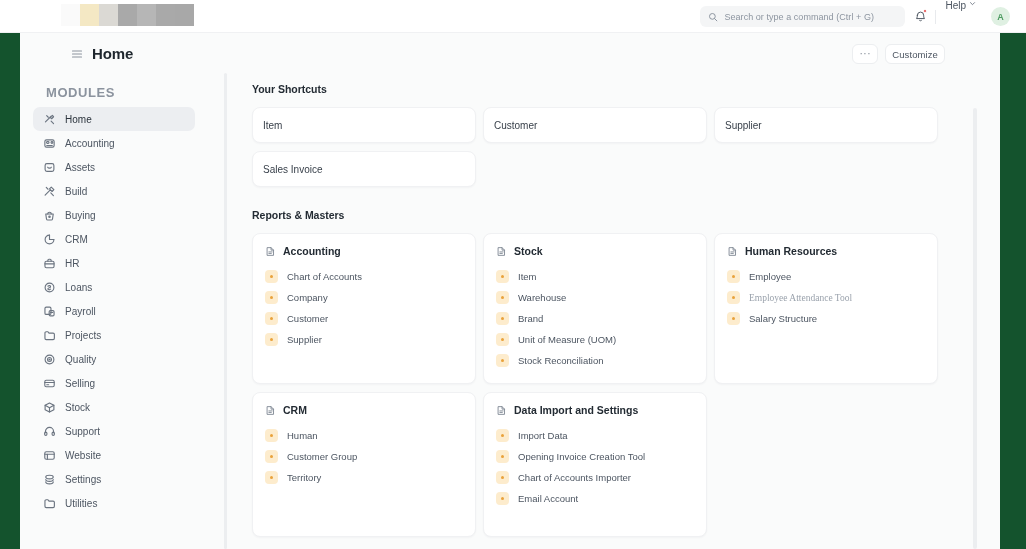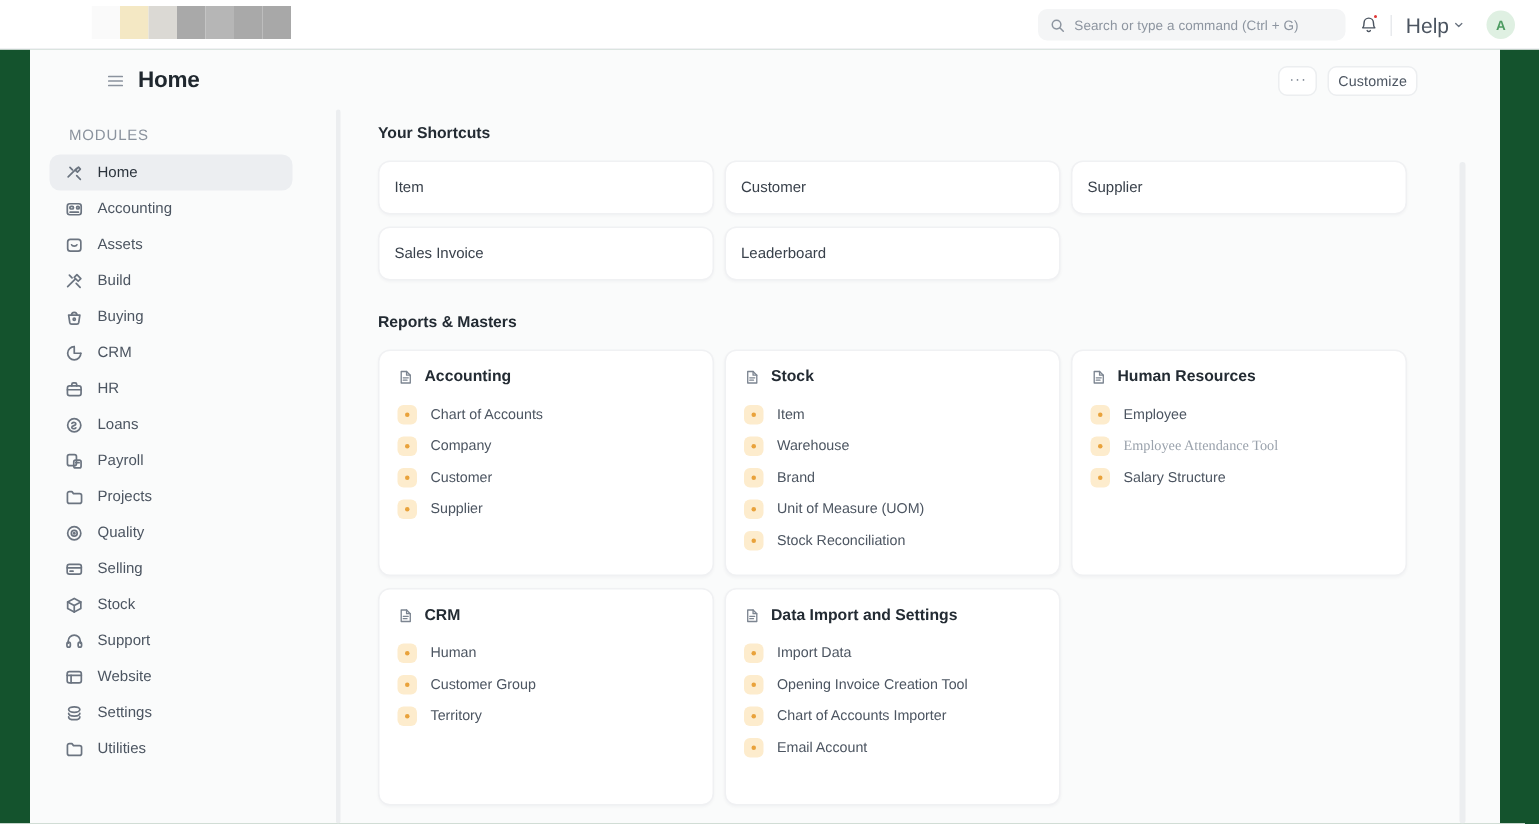--- a/index.html
+++ b/index.html
@@ -90,25 +90,24 @@
   }
 
   .nav-sep {
     width: 1px;
     height: 14px;
     background: #e8eaed;
   }
 
   .help-btn {
     display: flex;
-    align-items: center;
     gap: 3px;
     padding: 0 9px;
     height: 33px;
-    font-size: 14px;
+    font-size: 10px;
     color: #4c5561;
   }
   .chev { width: 7px; height: 7px; display: block; }
 
   .avatar {
     width: 19px; height: 19px;
     border-radius: 50%;
     background: #dff0e2;
     color: #4d9b61;
     font-size: 9px;
@@ -179,22 +178,22 @@
   .sidebar {
     position: absolute;
     top: 40px;
     left: 0;
     width: 186px;
     height: 476px;
     padding: 12px 11px 0 13px;
     overflow: hidden;
   }
   .modules-label {
-    font-size: 10px;
-    font-weight: 400;
+    font-size: 13px;
+    font-weight: 700;
     letter-spacing: 0.55px;
     color: #8b939e;
     padding-left: 13px;
     margin-bottom: 7px;
   }
   .side-item {
     height: 24px;
     display: flex;
     align-items: center;
     gap: 9px;
@@ -536,23 +535,20 @@
             <span class="lbl">Item</span>
           </div>
           <div class="shortcut-card">
             <span class="lbl">Customer</span>
           </div>
           <div class="shortcut-card">
             <span class="lbl">Supplier</span>
           </div>
           <div class="shortcut-card">
             <span class="lbl">Sales Invoice</span>
-          </div>
-          <div class="shortcut-card">
-            <span class="lbl">Leaderboard</span>
           </div>
         </div>
 
       <div class="section-title second">Reports &amp; Masters</div>
       <div class="card-grid" id="cardGrid">
           <div class="rep-card">
             <div class="rep-head">
               <svg class="icon-doc" viewBox="0 0 16 16" fill="none" stroke="#7c8591" stroke-width="1.3" stroke-linejoin="round" stroke-linecap="round">
                 <path d="M3.6 2.4h5.2l3.6 3.6v7.6H3.6z"></path>
                 <path d="M8.8 2.4V6h3.6"></path>

